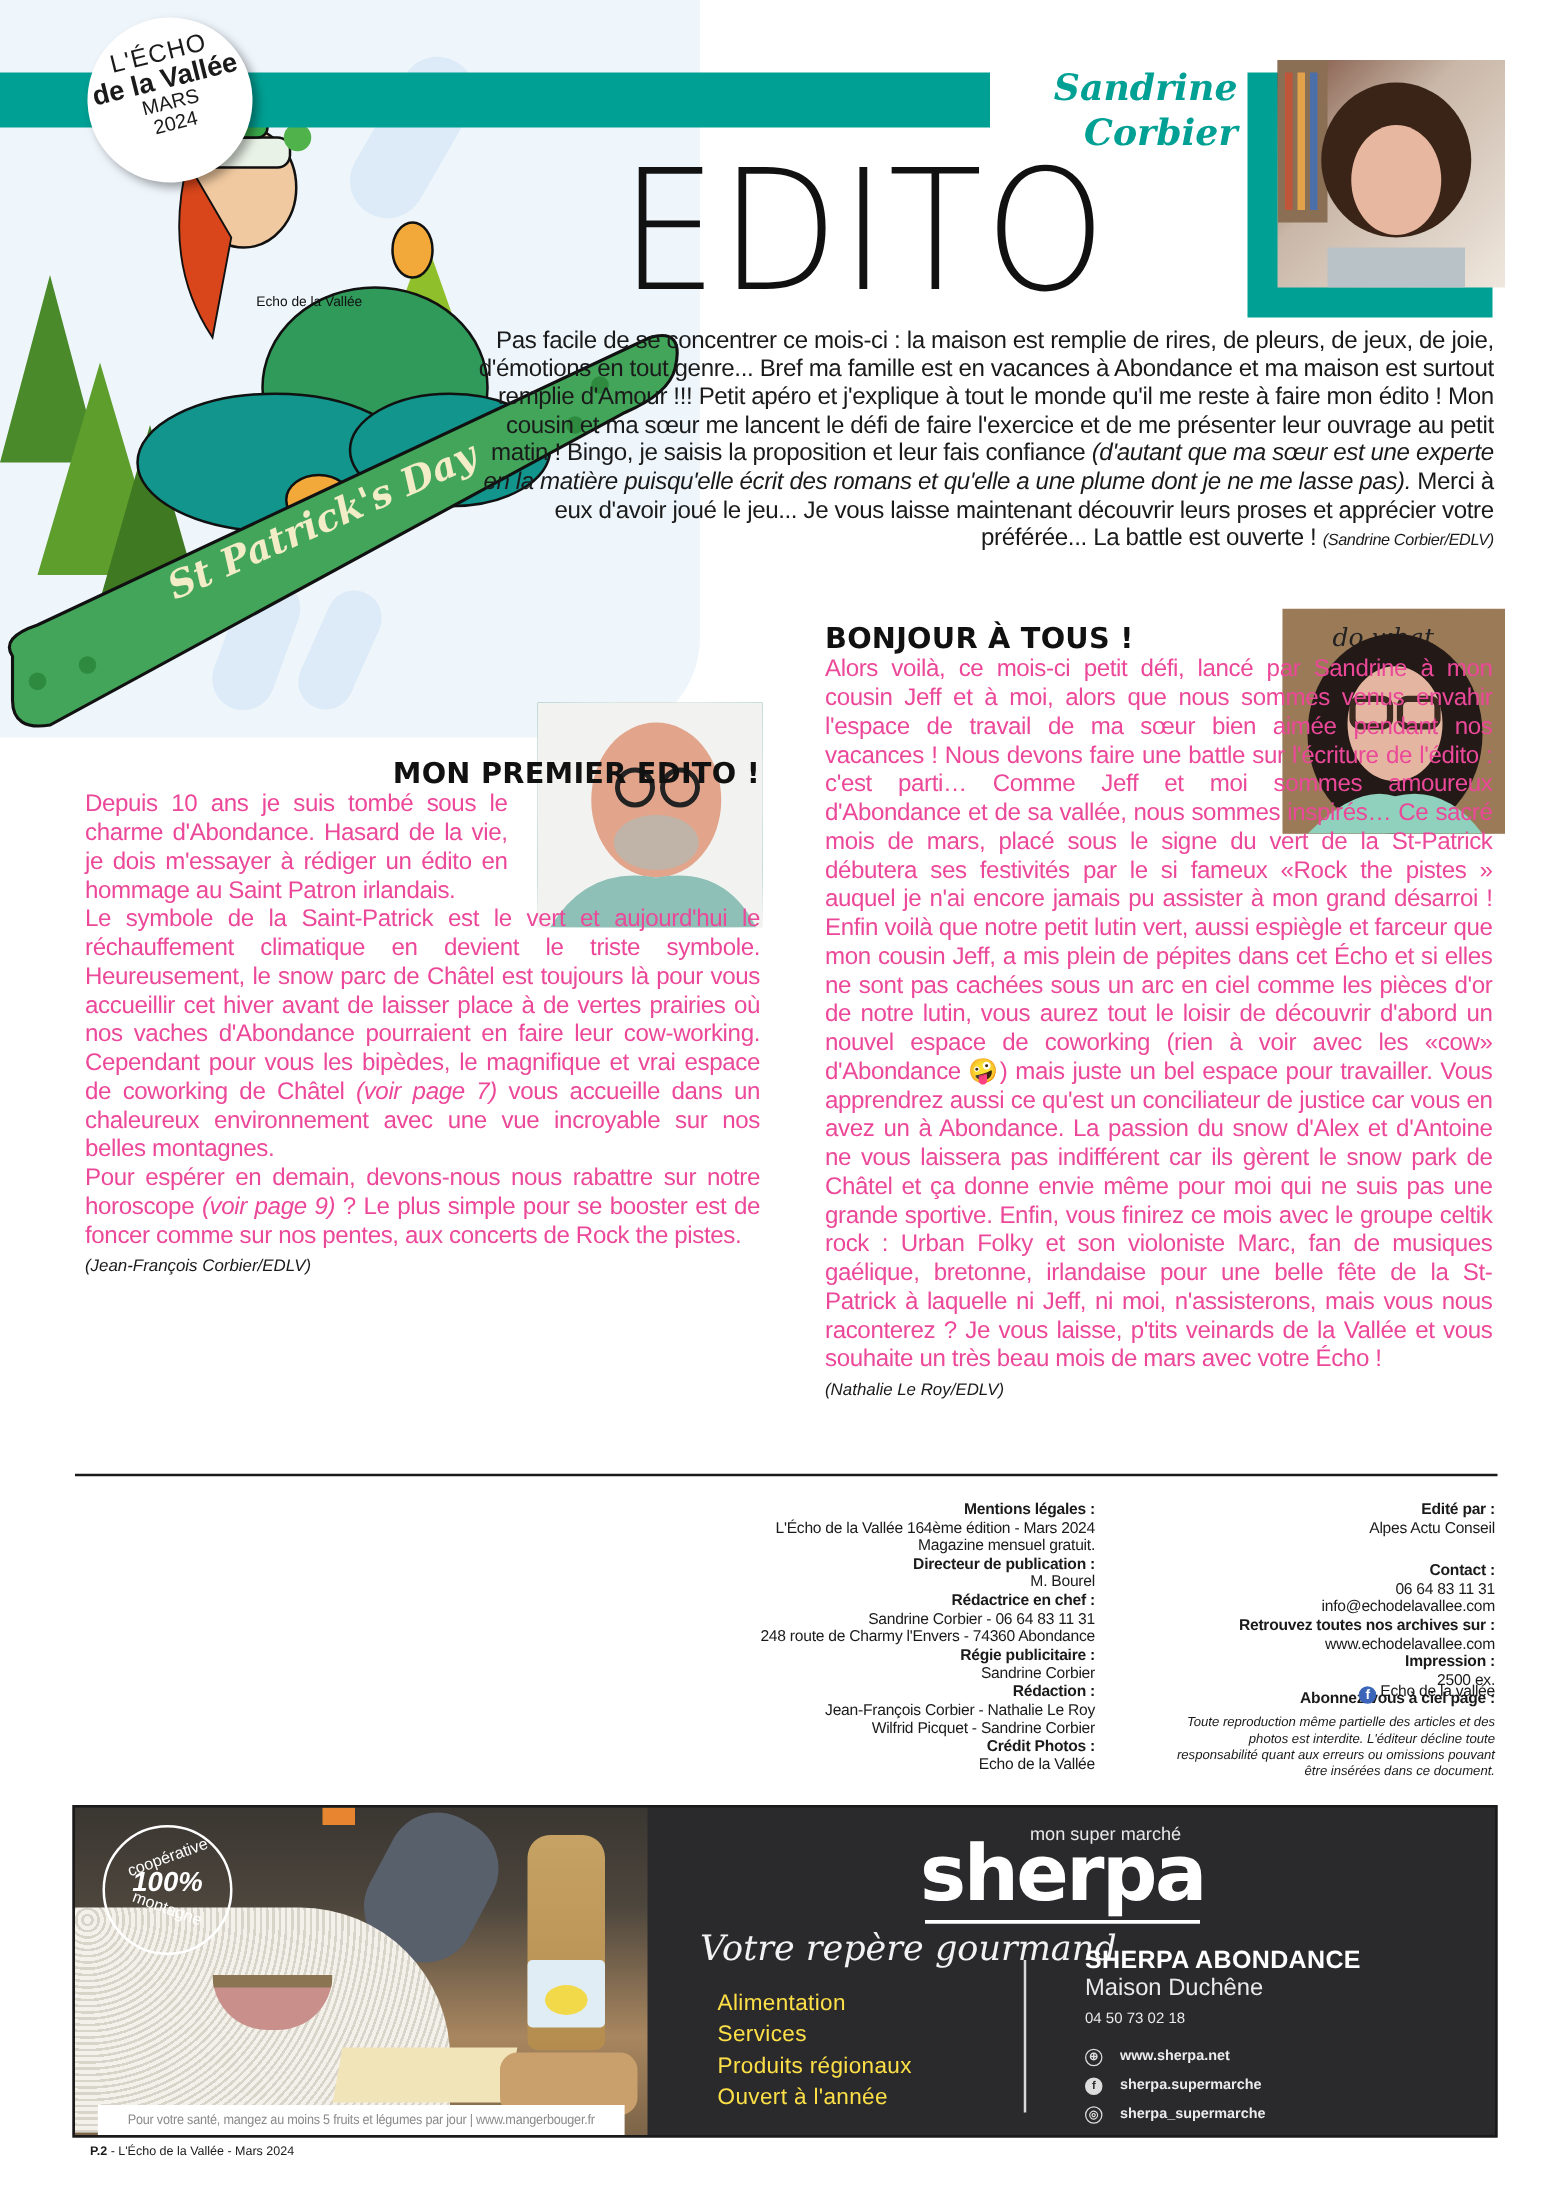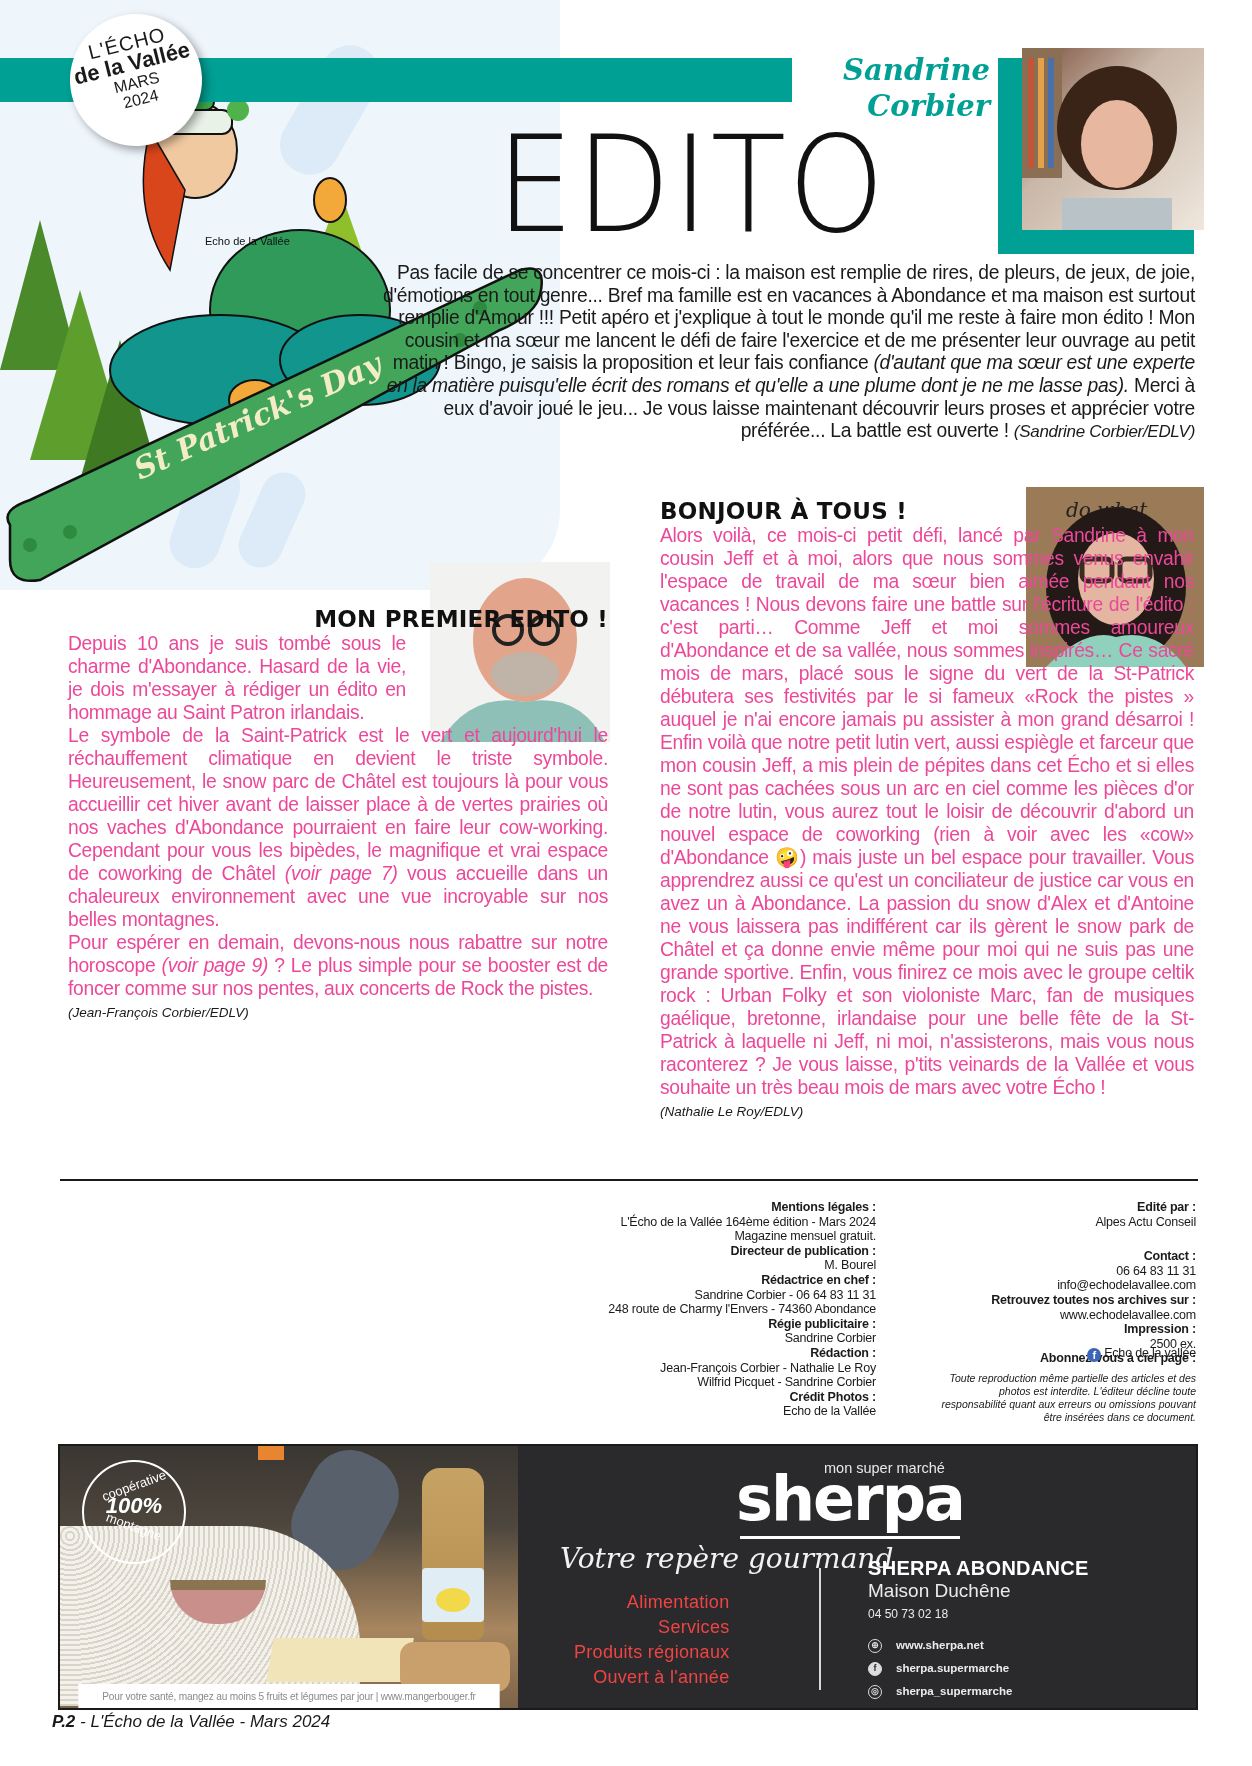--- a/index.html
+++ b/index.html
@@ -33,21 +33,21 @@
   .author-name { position: absolute; left: 830px; top: 52px; width: 160px; text-align: right; color: #00a094;
                  font-family: "DejaVu Serif", serif; font-style: italic; font-weight: bold; font-size: 29px; line-height: 36px; }
   .photo-frame-teal { position: absolute; left: 998px; top: 58px; width: 196px; height: 196px; background: #00a094; }
   .photo { position: absolute; overflow: hidden; }
   .photo-sandrine { left: 1022px; top: 48px; width: 182px; height: 182px; background: linear-gradient(135deg, #7a4d3b 0%, #c9b7a8 40%, #efe7de 100%); }
 
   
   .intro { position: absolute; left: 370px; top: 262px; width: 825px; font-size: 19.3px; line-height: 22.6px; text-align: right;
            font-family: "Liberation Sans", sans-serif; color: #1a1a1a; letter-spacing: -0.3px; }
   .intro .it { font-style: italic; }
-  .sig { font-style: italic; font-size: 17px; }
+  .sig { font-style: italic; font-size: 13px; }
 
   .h-section { font-family: "DejaVu Sans", sans-serif; font-weight: bold; font-size: 23px; line-height: 26px; color: #111; letter-spacing: 0.2px; }
 
   .col-left { position: absolute; left: 68px; top: 606px; width: 540px; }
   .col-left .h-section { margin-bottom: 0; text-align: right; }
   .text { font-size: 19.3px; line-height: 23px; text-align: justify; color: #ec4899; letter-spacing: -0.3px; }
   .text .it { font-style: italic; }
   .text p { margin: 0; }
   .wrap-left { width: 338px; }
 
@@ -84,31 +84,31 @@
   .coop-seal .c1 { font-size: 13px; line-height: 15px; transform: rotate(-20deg); }
   .coop-seal .c2 { font-size: 22px; line-height: 26px; font-weight: bold; font-style: italic; }
   .coop-seal .c3 { font-size: 13px; line-height: 15px; transform: rotate(20deg); }
   .ad-health { position: absolute; left: 0; top: 238px; width: 458px; height: 24px; background: #ffffff; color: #8a8a8a; font-size: 11px; line-height: 24px; text-align: center; font-family: "Liberation Sans", sans-serif; letter-spacing: -0.2px; transform: scaleX(0.92); }
 
   .ad-right { position: absolute; left: 458px; top: 0; width: 680px; height: 262px; color: #fff; }
   .ad-tagline-top { position: absolute; left: 306px; top: 14px; font-size: 14.5px; color: #e8e8e8; }
   .ad-logo { position: absolute; left: 218px; top: 22px; font-size: 62px; font-weight: bold; line-height: 62px; letter-spacing: -2px; font-family: "DejaVu Sans", sans-serif; }
   .ad-logo-line { position: absolute; left: 222px; top: 90px; width: 220px; height: 3px; background: #fff; }
   .ad-script { position: absolute; left: 42px; top: 96px; font-family: "DejaVu Serif", serif; font-style: italic; font-size: 28px; color: #f2f2f2; }
-  .ad-list { position: absolute; left: 56px; top: 144px; list-style: none; font-size: 18px; line-height: 25px; color: #ef4444; letter-spacing: 0.3px; text-align: right; }
+  .ad-list { position: absolute; left: 56px; top: 144px; list-style: none; font-size: 18px; line-height: 25px; color: #fde047; letter-spacing: 0.3px; }
   .ad-divider { position: absolute; left: 301px; top: 122px; width: 2px; height: 122px; background: #d8d8d8; }
   .ad-store { position: absolute; left: 350px; top: 110px; }
   .ad-store-name { font-size: 20px; font-weight: bold; line-height: 24px; letter-spacing: 0.3px; }
   .ad-store-sub { font-size: 19px; line-height: 22px; color: #eaeaea; }
   .ad-store-phone { font-size: 12px; line-height: 24px; color: #eaeaea; margin-bottom: 8px; }
   .ad-link { display: flex; align-items: center; font-size: 11.5px; font-weight: bold; line-height: 23px; color: #ececec; }
   .ad-ico { display: inline-block; width: 14px; height: 14px; border-radius: 50%; border: 1.5px solid #ddd; margin-right: 14px; font-size: 9px; line-height: 11px; text-align: center; color: #ddd; }
 
   
-  .folio { position: absolute; left: 52px; top: 1712px; font-size: 17px; line-height: 20px; color: #1a1a1a; font-style: italic; }
+  .folio { position: absolute; left: 72px; top: 1712px; font-size: 10px; line-height: 20px; color: #1a1a1a; }
   .folio b { font-weight: bold; }
 </style>
 </head>
 <body>
 
 <div class="page">
 
   <div class="sky">
     <div class="sky-streak" style="left:300px;top:40px;width:60px;height:140px;transform:rotate(30deg);"></div>
     <div class="sky-streak" style="left:180px;top:460px;width:50px;height:110px;transform:rotate(20deg);"></div>

